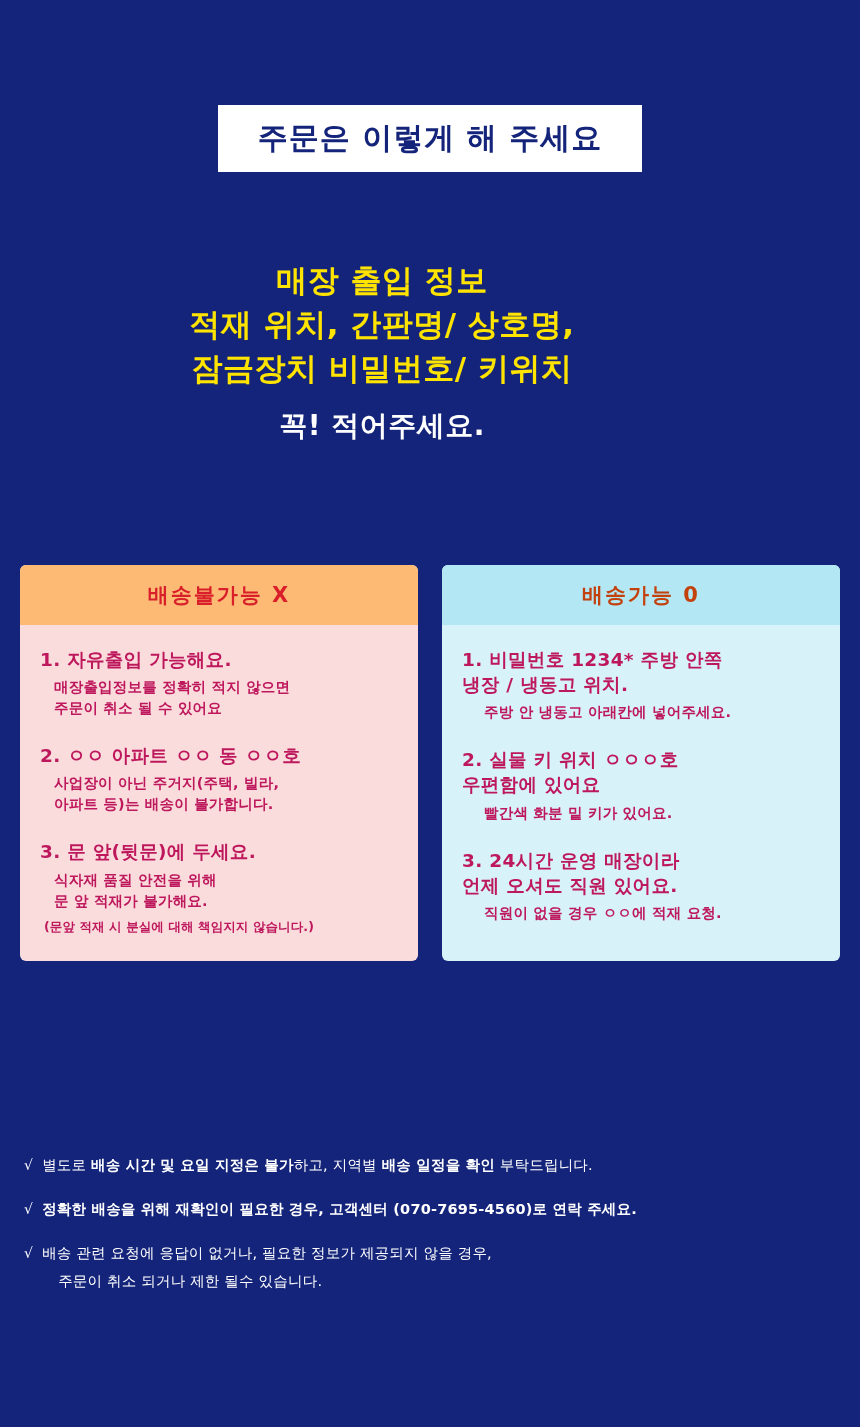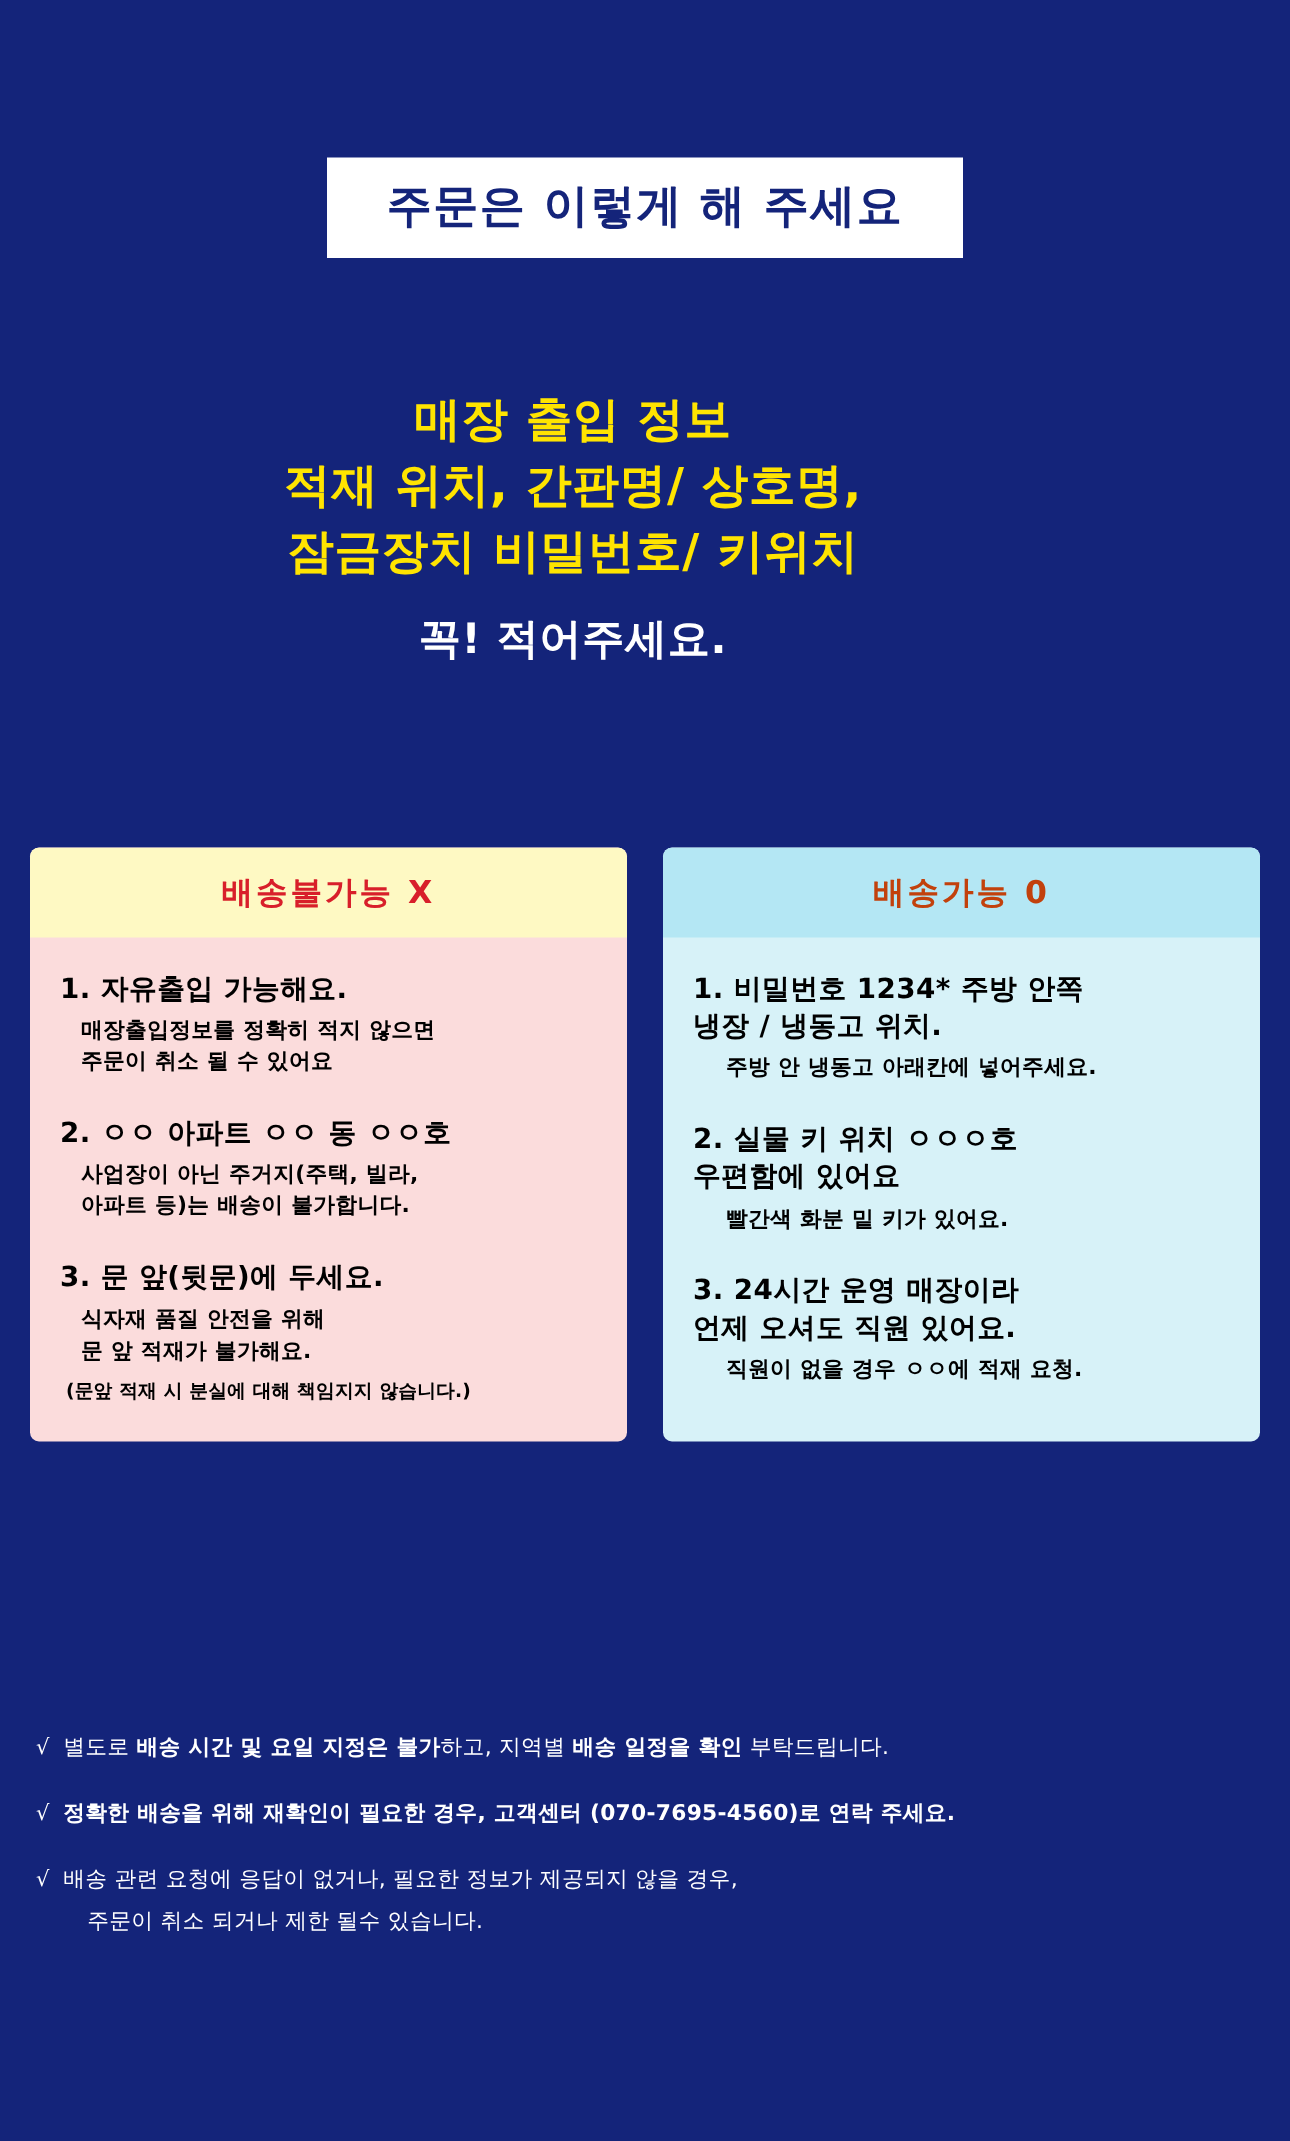--- a/index.html
+++ b/index.html
@@ -84,31 +84,31 @@
   .panel.good { background: #d7f2f8; }
 
   .panel-header {
     text-align: center;
     font-size: 21px;
     font-weight: bold;
     padding: 16px 0 16px 0;
     letter-spacing: 2px;
   }
   .panel.bad .panel-header {
-    background: #fef9c3;
+    background: #fdba74;
     color: #d81f2a;
   }
   .panel.good .panel-header {
     background: #b4e7f4;
     color: #c2410c;
   }
 
   .panel-body {
     padding: 22px 20px 26px 20px;
-    color: #000000;
+    color: #be185d;
   }
   .item { margin-bottom: 24px; }
   .item:last-child { margin-bottom: 0; }
 
   .item-title {
     font-size: 18.5px;
     font-weight: bold;
     line-height: 1.36;
     letter-spacing: 0.3px;
   }

